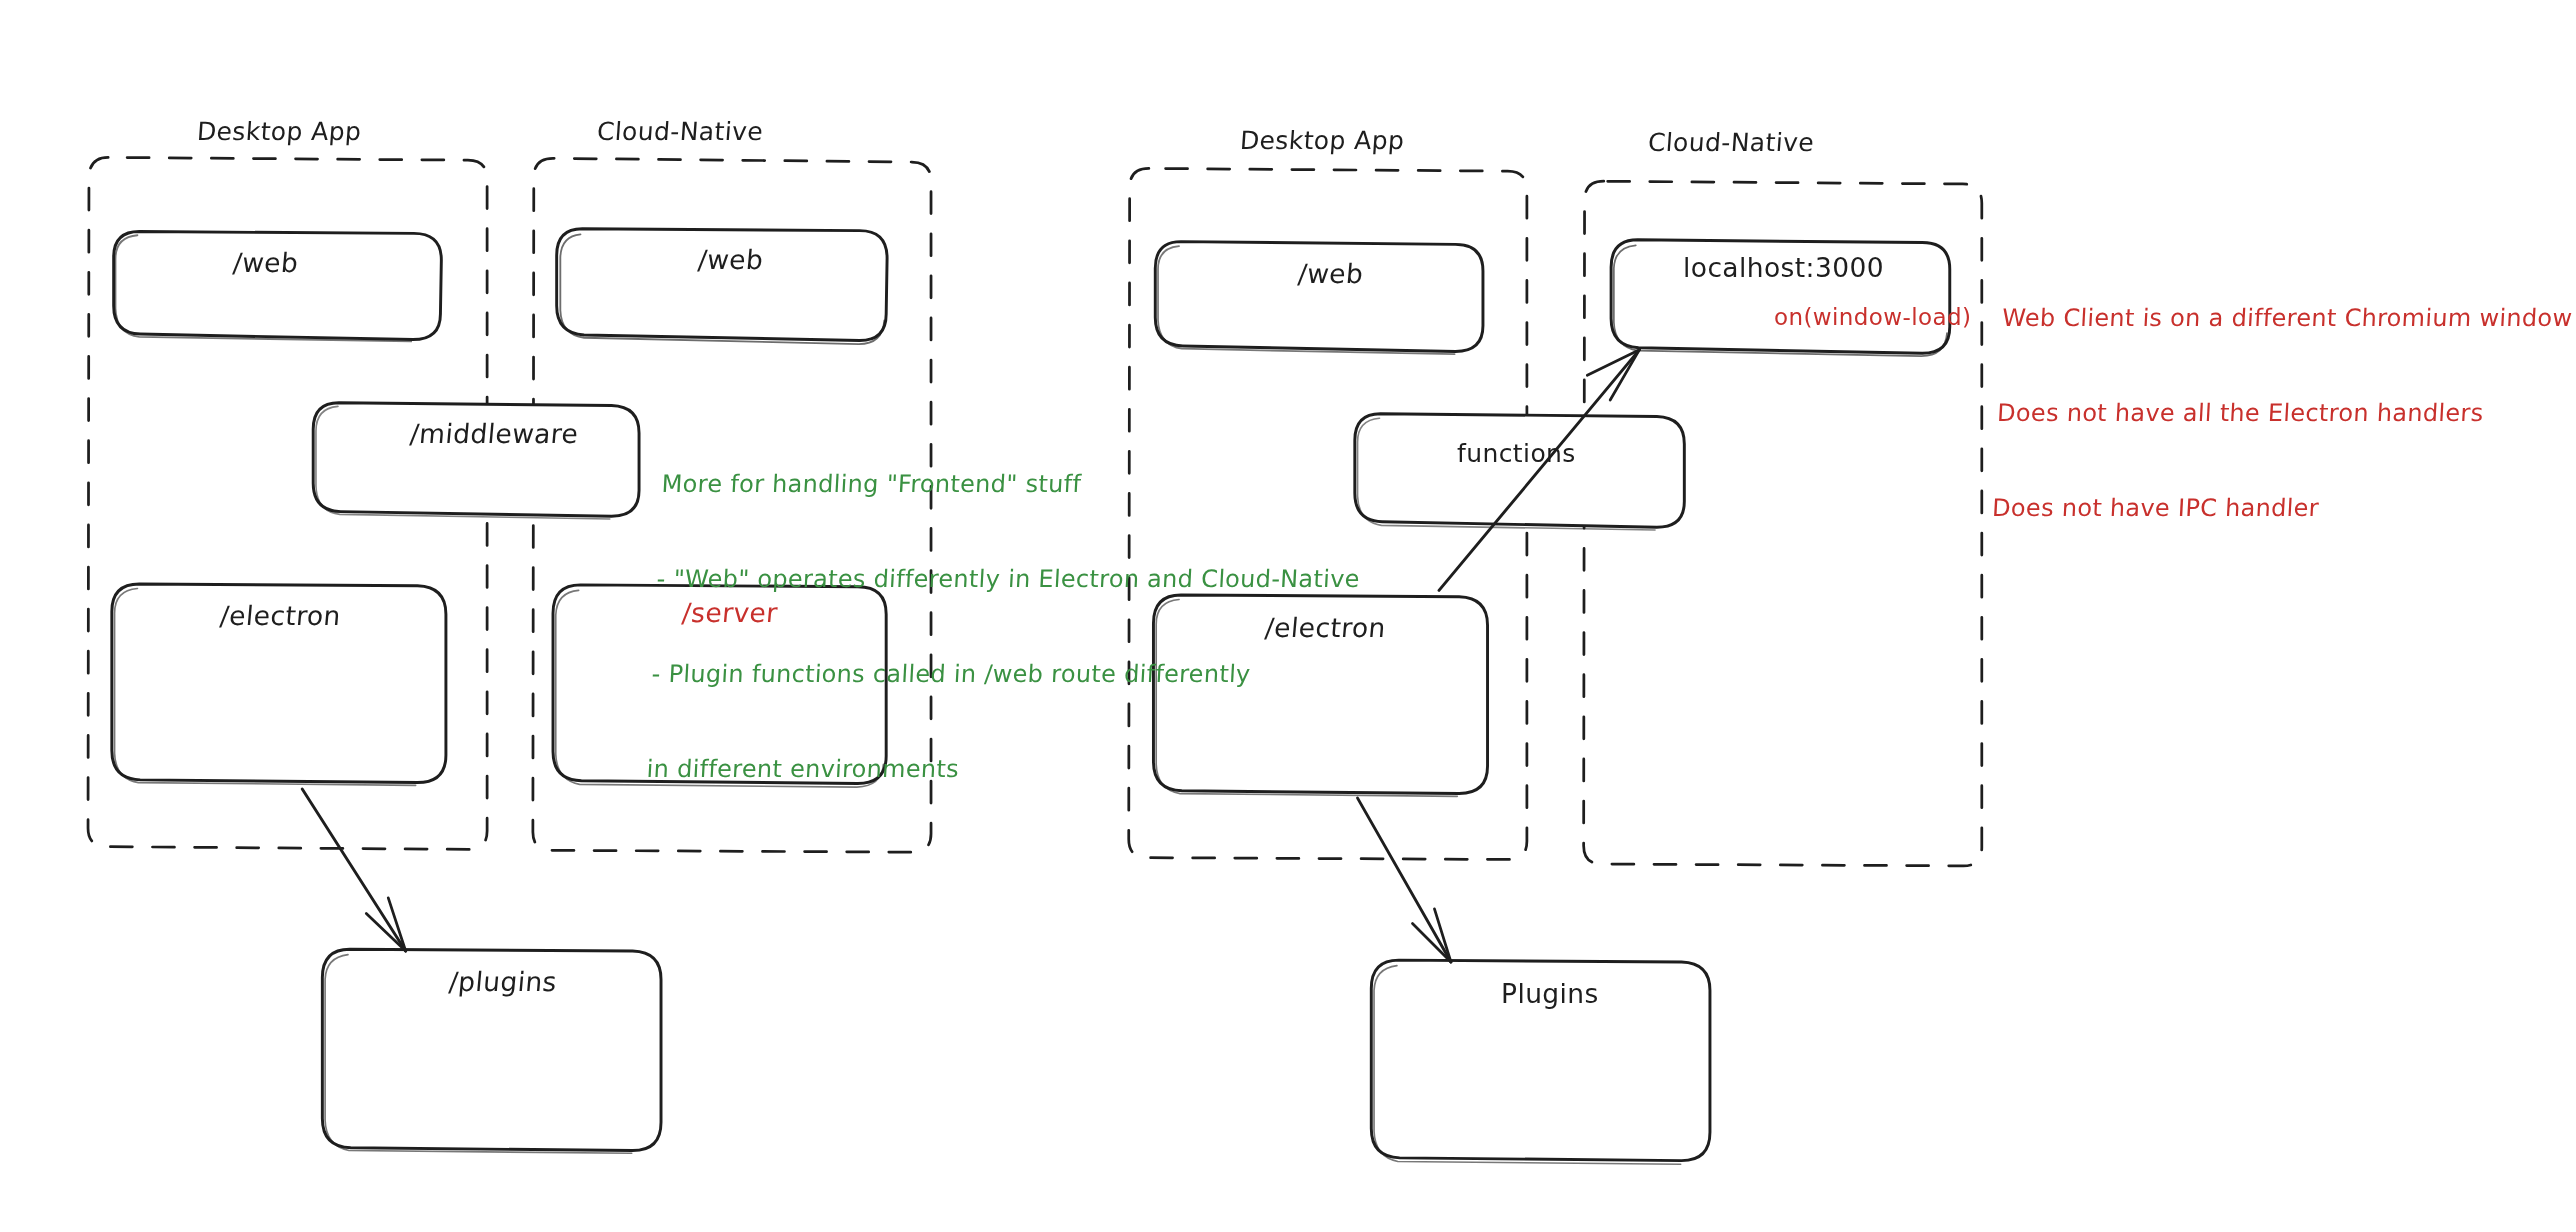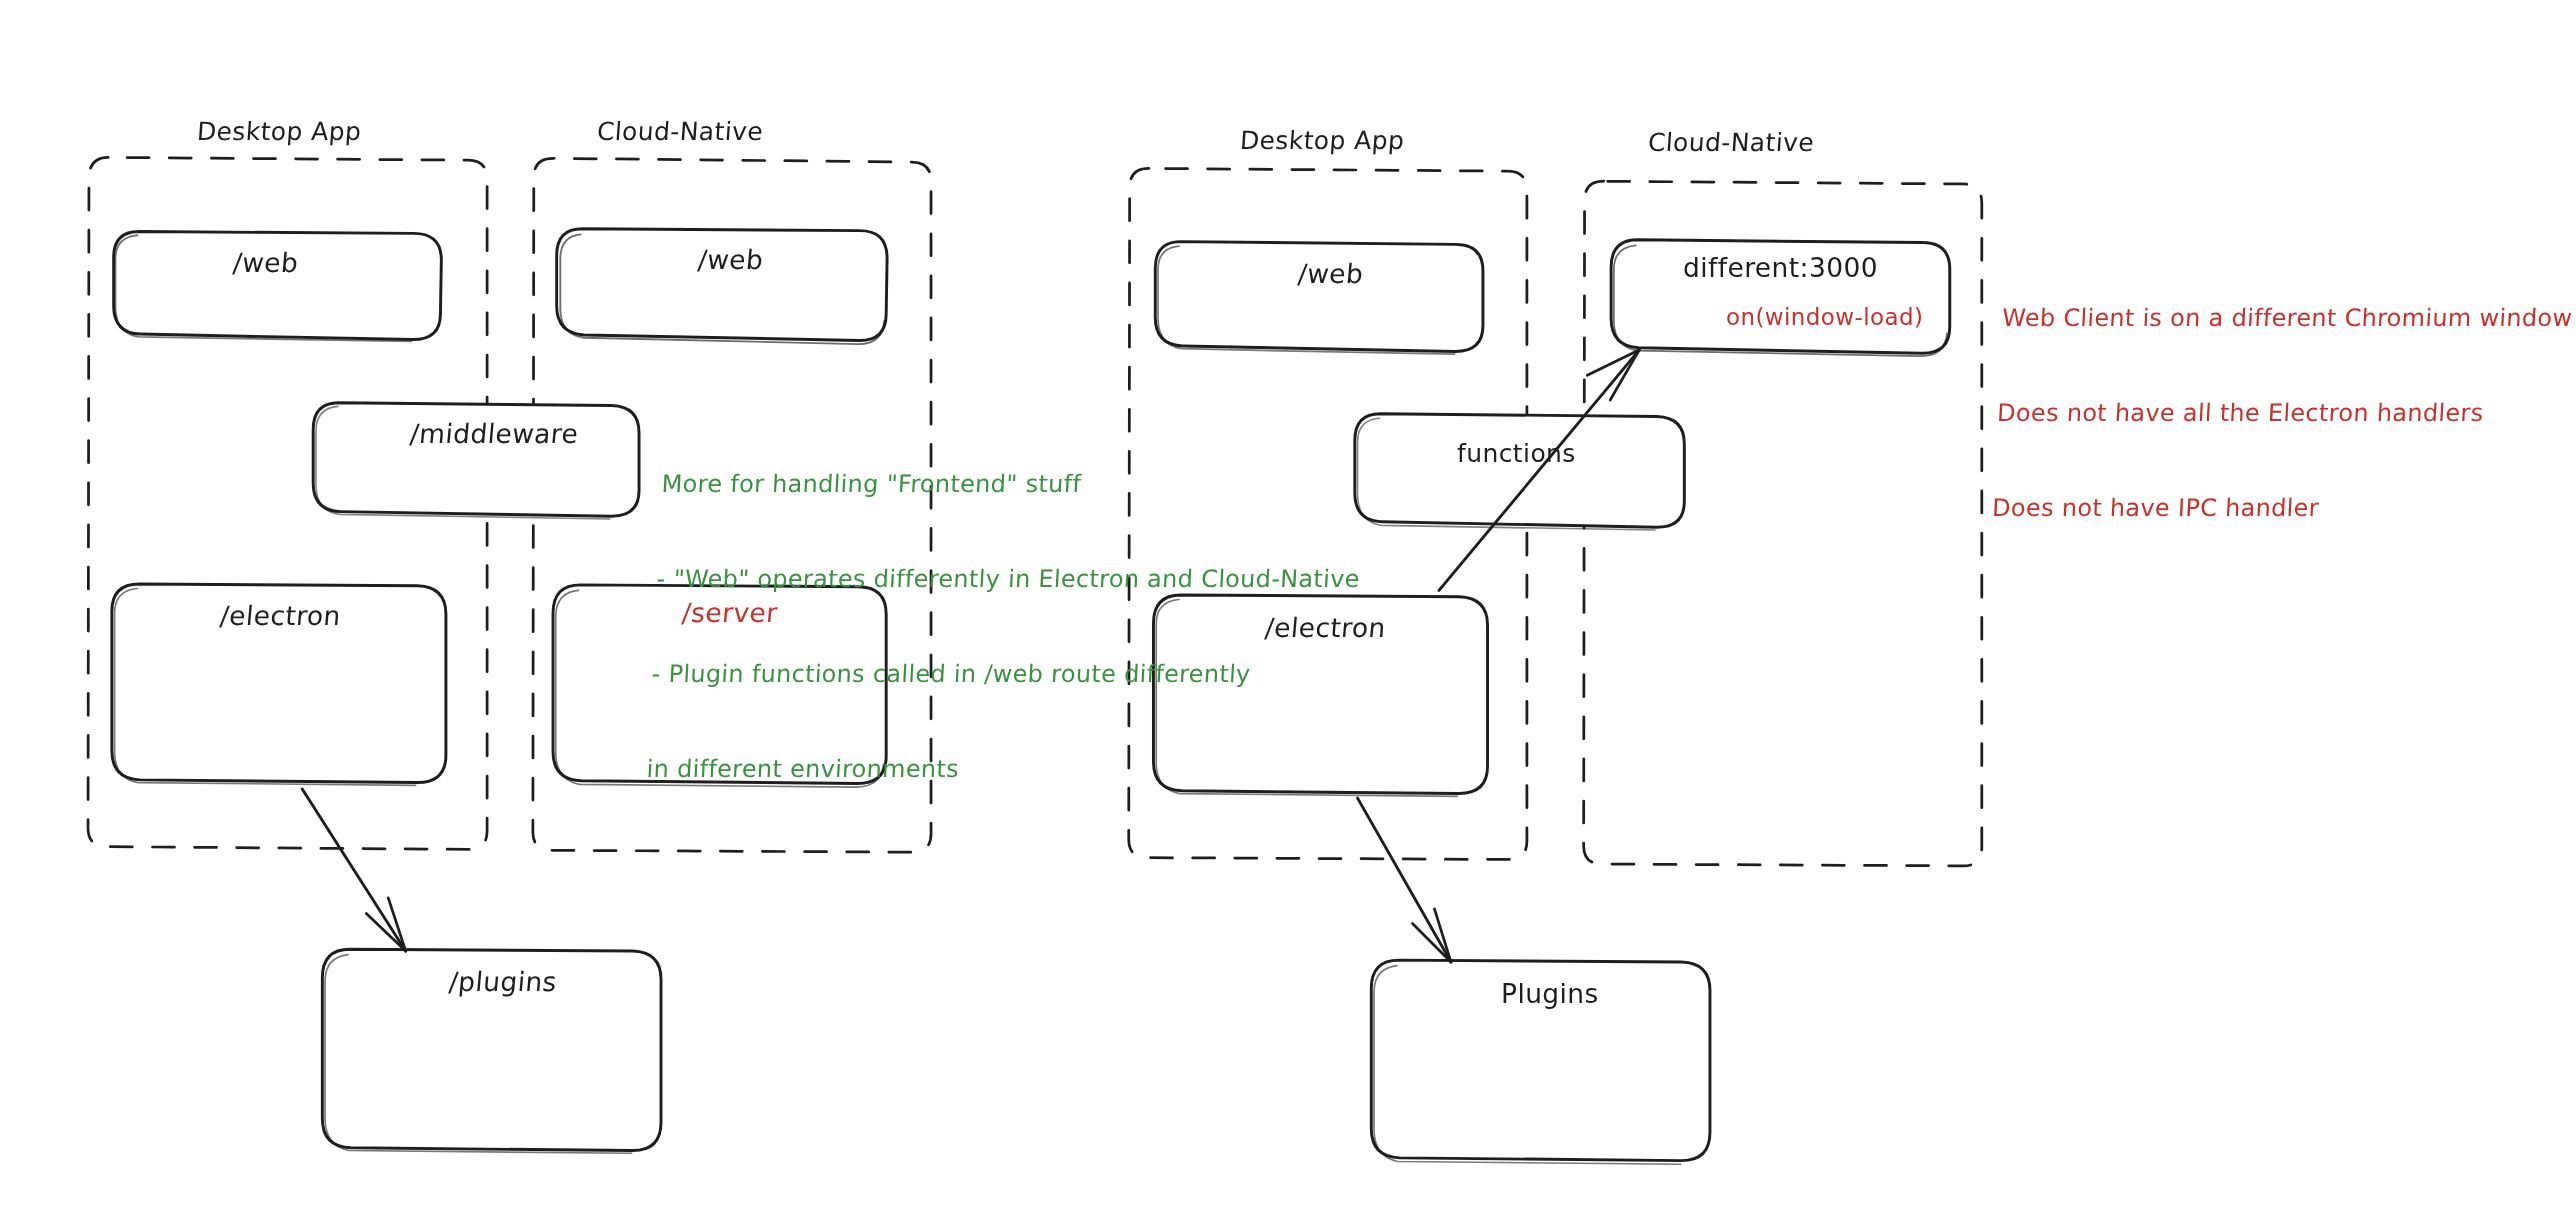--- a/index.html
+++ b/index.html
@@ -122,22 +122,22 @@
 <div class="lbl box-title" style="left:698px;top:244px;">/web</div>
 <div class="lbl box-title" style="left:410px;top:418px;">/middleware</div>
 <div class="lbl box-title" style="left:220px;top:600px;">/electron</div>
 <div class="lbl box-title red" style="left:682px;top:597px;">/server</div>
 <div class="lbl box-title" style="left:449px;top:966px;">/plugins</div>
 
 <div class="lbl grp-title" style="left:1240px;top:126px;">Desktop App</div>
 <div class="lbl grp-title" style="left:1648px;top:128px;">Cloud-Native</div>
 
 <div class="lbl box-title" style="left:1298px;top:258px;">/web</div>
-<div class="lbl box-title-plain" style="left:1683px;top:252px;">different:3000</div>
-<div class="lbl box-title-plain red" style="left:1726px;top:304px; font-size:23px;">on(window-load)</div>
+<div class="lbl box-title-plain" style="left:1683px;top:252px;">localhost:3000</div>
+<div class="lbl box-title-plain red" style="left:1774px;top:304px; font-size:23px;">on(window-load)</div>
 <div class="lbl box-title-plain" style="left:1457px;top:439px; font-size:25px;">functions</div>
 <div class="lbl box-title" style="left:1265px;top:612px;">/electron</div>
 <div class="lbl box-title-plain" style="left:1501px;top:978px;text-align:right;">Plugins</div>
 
 <div class="note green" style="left:655px;top:406px;">
   <div>More for handling "Frontend" stuff</div>
   <div>- "Web" operates differently in Electron and Cloud-Native</div>
   <div>- Plugin functions called in /web route differently</div>
   <div>in different environments</div>
 </div>

